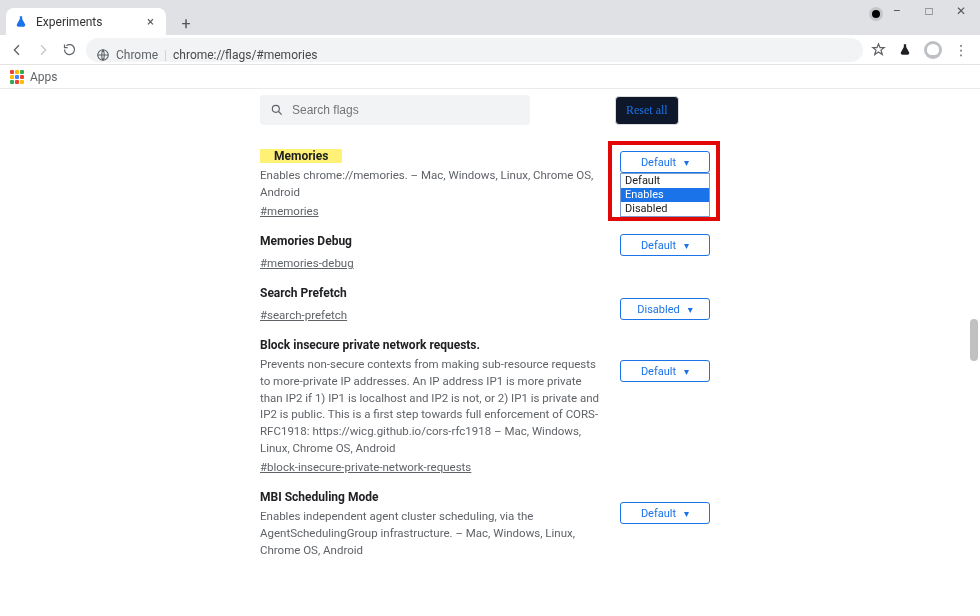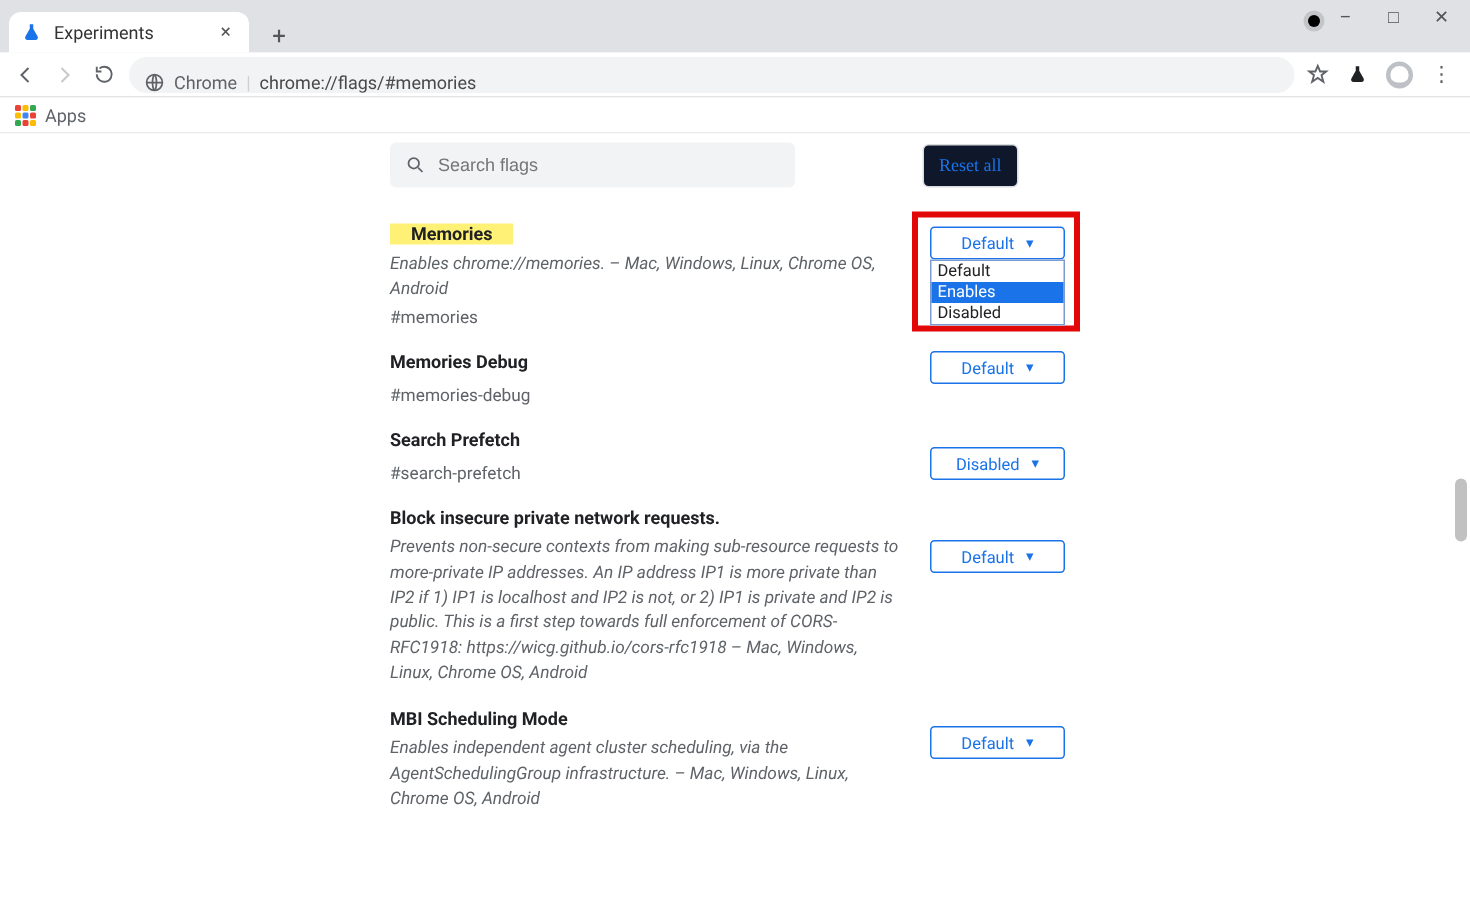--- a/index.html
+++ b/index.html
@@ -141,22 +141,22 @@
     margin-left:260px;
     width:450px;
     padding-bottom:40px;
   }
   .flag{
     position:relative;
     padding:14px 0 2px;
   }
   .flag h3{font-size:12px;font-weight:700;color:#202124;margin-bottom:4px;}
   .flag h3.highlight{background:#fff176;display:inline-block;padding:0 14px;}
-  .flag p{font-size:11.5px;color:#5f6368;line-height:1.45;max-width:340px;font-style:italic;}
-  .flag a{display:inline-block;margin-top:4px;font-size:11.5px;color:#5f6368;}
+  .flag p{font-size:11.5px;color:#5f6368;line-height:1.45;max-width:340px;}
+  .flag a{display:inline-block;margin-top:4px;font-size:11.5px;color:#5f6368;text-decoration:underline;}
   .select{
     position:absolute;
     right:0; top:14px;
     width:90px;height:22px;
     border:1px solid #1a73e8;border-radius:3px;
     background:#fff;color:#1a73e8;
     font-size:11px;
     display:flex;align-items:center;justify-content:center;
     gap:4px;
   }
@@ -325,20 +325,21 @@
         <a>#search-prefetch</a>
         <div class="select offset">
           <span>Disabled</span>
             <span class="caret">▾</span>
         </div>
       </div>
 
       <div class="flag">
         <h3>Block insecure private network requests.</h3>
         <p>Prevents non-secure contexts from making sub-resource requests to more-private IP addresses. An IP address IP1 is more private than IP2 if 1) IP1 is localhost and IP2 is not, or 2) IP1 is private and IP2 is public. This is a first step towards full enforcement of CORS-RFC1918: https://wicg.github.io/cors-rfc1918 – Mac, Windows, Linux, Chrome OS, Android</p>
+        <a>#block-insecure-private-network-requests</a>
         <div class="select" style="top:36px;">
           <span>Default</span>
             <span class="caret">▾</span>
         </div>
       </div>
 
       <div class="flag">
         <h3>MBI Scheduling Mode</h3>
         <p>Enables independent agent cluster scheduling, via the AgentSchedulingGroup infrastructure. – Mac, Windows, Linux, Chrome OS, Android</p>
 

